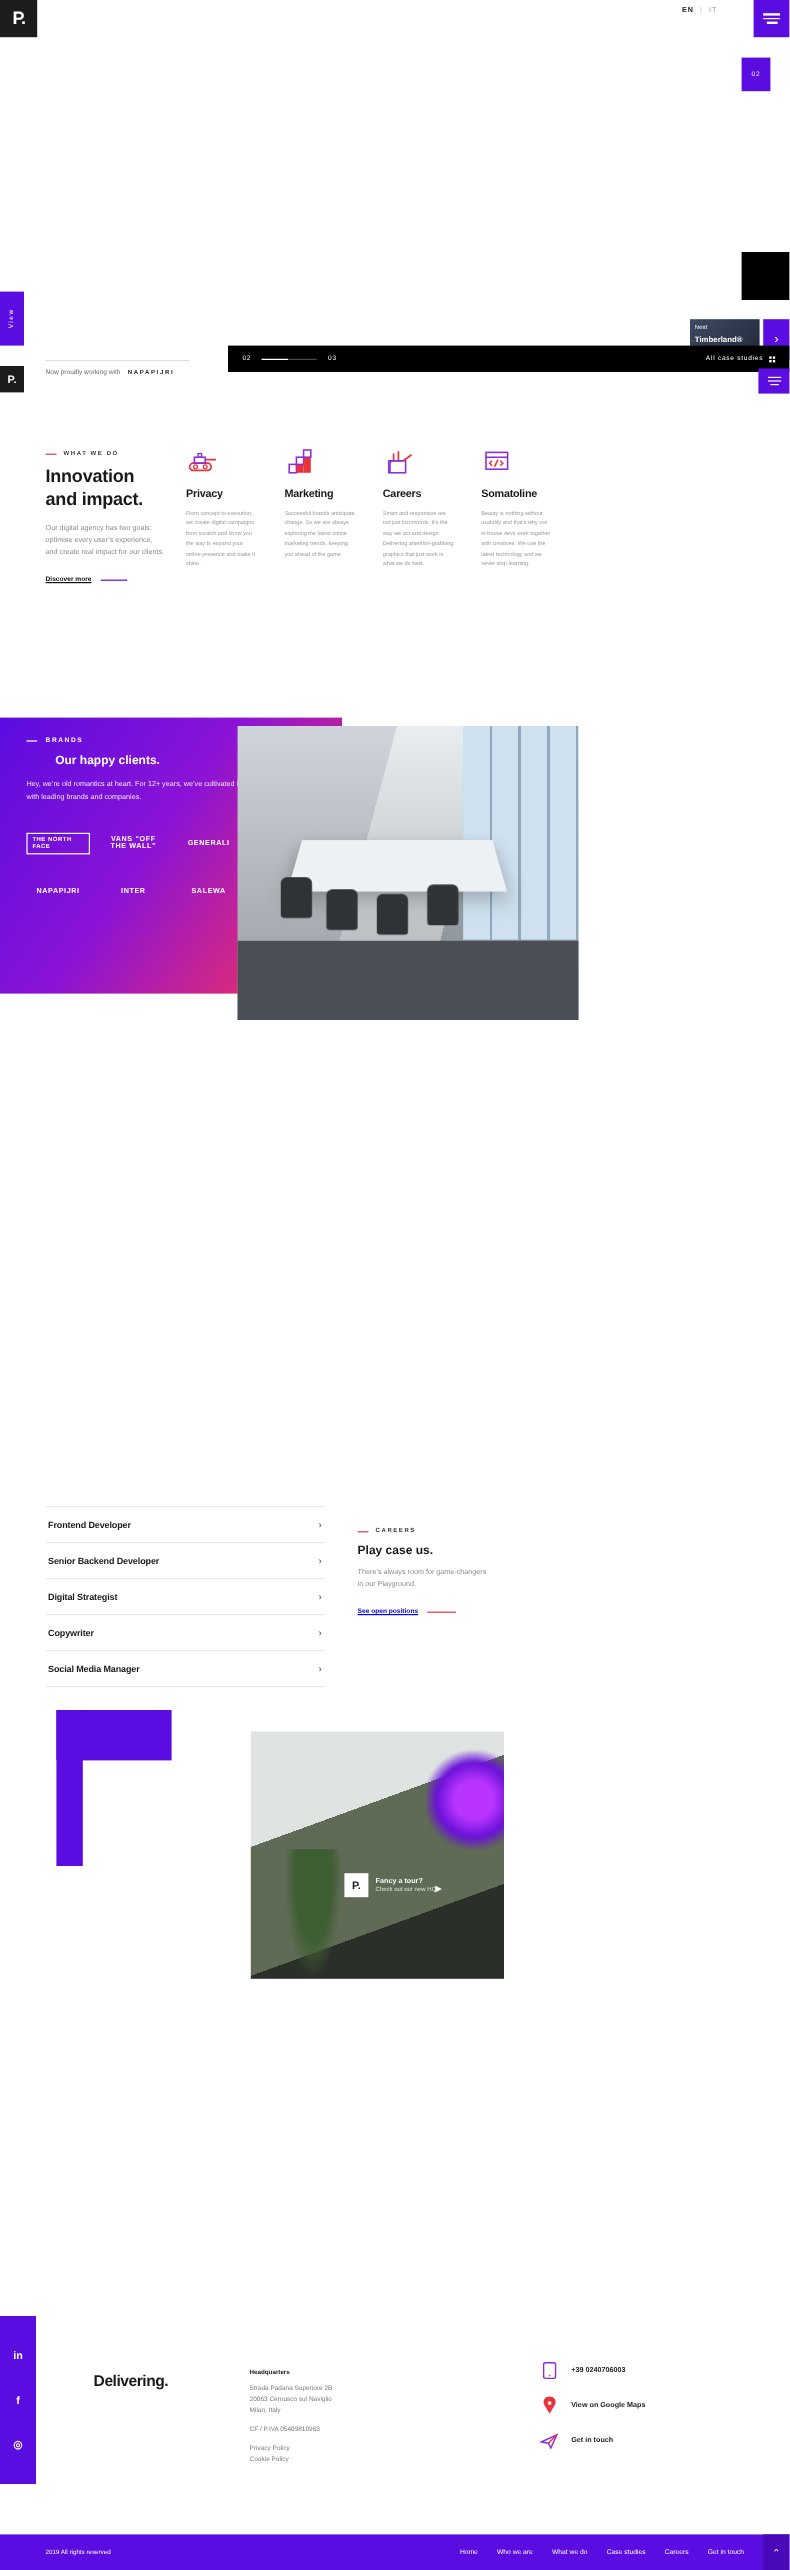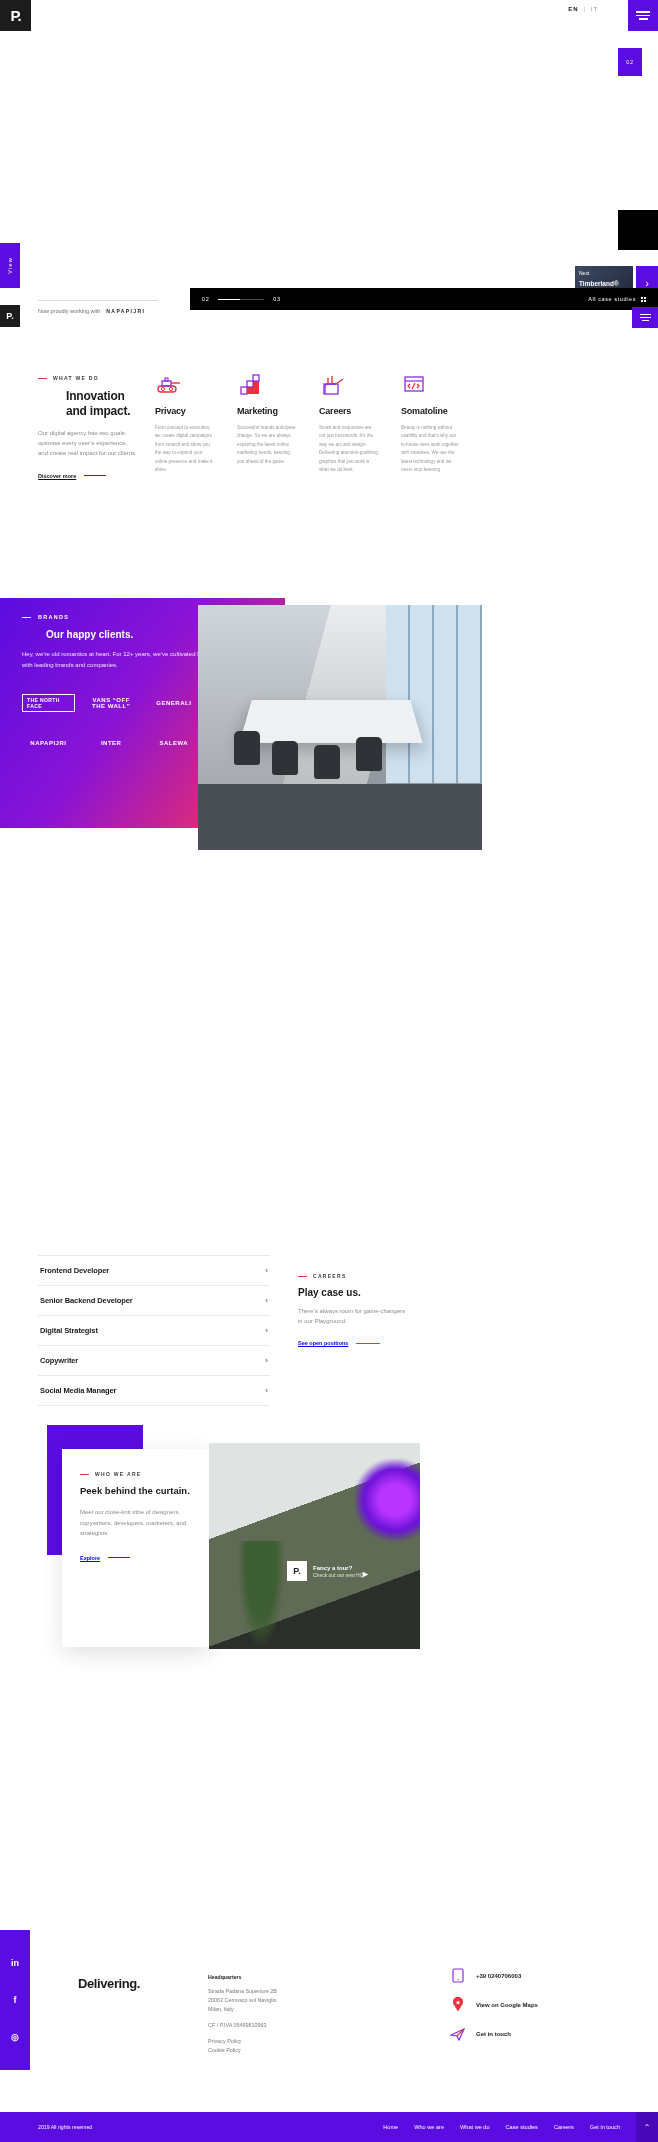--- a/index.html
+++ b/index.html
@@ -110,21 +110,21 @@
   .napap { position:absolute; left:38px; top:300px; width:120px; }
   .napap .rule { height:1px; background:#ddd; width:120px; }
   .napap .txt { margin-top:7px; font-size:5.5px; color:#6b6b6b; display:flex; align-items:center; gap:6px;}
   .napap .brand { font-size:5px; font-weight:700; letter-spacing:1.4px; color:#222;}
 
   
   .services { position:absolute; left:0; top:370px; width:658px; }
   .svc-intro { position:absolute; left:38px; top:5px; width:100px; }
   .eyebrow-red { display:flex; align-items:center; gap:6px; font-size:5px; letter-spacing:1.3px; font-weight:700; color:#3b3b3b;}
   .eyebrow-red .dash { width:9px; height:1px; background:#ef3340; display:block;}
-  .svc-h { font-size:12px; font-weight:700; line-height:1.25; margin-top:8px; letter-spacing:-.2px;margin-left:28px;}
+  .svc-h { font-size:15px; font-weight:700; line-height:1.25; margin-top:8px; letter-spacing:-.2px;}
   .svc-p { font-size:6px; color:#8b8b8b; line-height:1.7; margin-top:9px; }
   .disc-more { display:flex; align-items:center; gap:8px; margin-top:14px; font-size:5.5px; font-weight:700; color:#111; }
   .disc-more .line { width:22px; height:1px; background:#5b0ce0; }
 
   .svc-cards { position:absolute; left:155px; top:0; display:flex; gap:22px; }
   .svc-card { width:60px; }
   .svc-icon { height:26px; display:flex; align-items:flex-end; }
   .svc-name { font-size:9px; font-weight:700; margin-top:10px; letter-spacing:-.2px;}
   .svc-desc { font-size:4.6px; color:#9a9a9a; line-height:1.85; margin-top:8px;}
 
@@ -434,32 +434,20 @@
         <span class="line"></span>
       </a>
     </div>
   </section>
 
   <section class="peek">
     <div class="peek-red"></div>
     <div class="peek-purple"></div>
     <div class="peek-purple2"></div>
 
-    <div class="peek-card">
-      <div class="eyebrow-red">
-        <span class="dash"></span>
-        <span>WHO WE ARE</span>
-      </div>
-      <h2 class="peek-h">Peek behind the curtain.</h2>
-      <p class="peek-p">Meet our close-knit tribe of designers, copywriters, developers, marketers, and strategists.</p>
-      <a class="peek-explore" href="#">
-        <span>Explore</span>
-        <span class="line"></span>
-      </a>
-    </div>
 
     <div class="peek-video">
       <div class="glow"></div>
       <div class="plant"></div>
       <div class="peek-tip">
         <span class="ic">P.</span>
         <span>
           <span class="t1" style="display:block">Fancy a tour?</span>
           <span class="t2" style="display:block">Check out our new HQ</span>
         </span>

